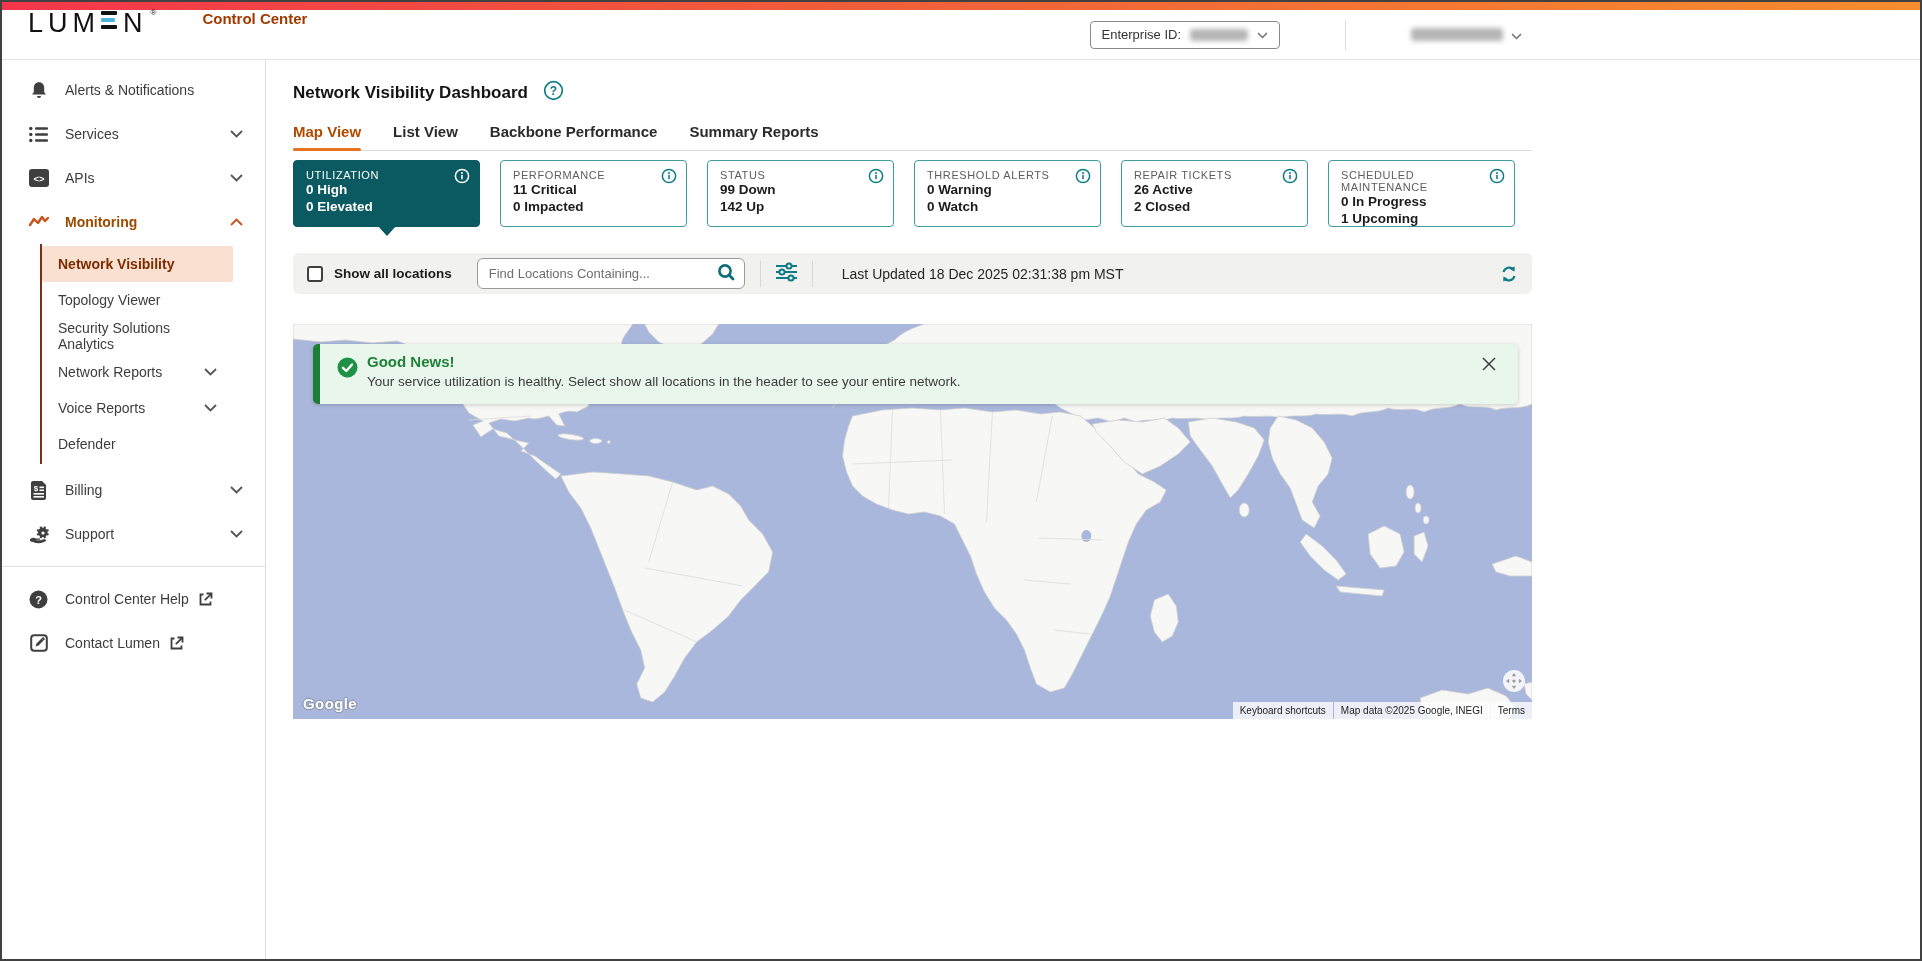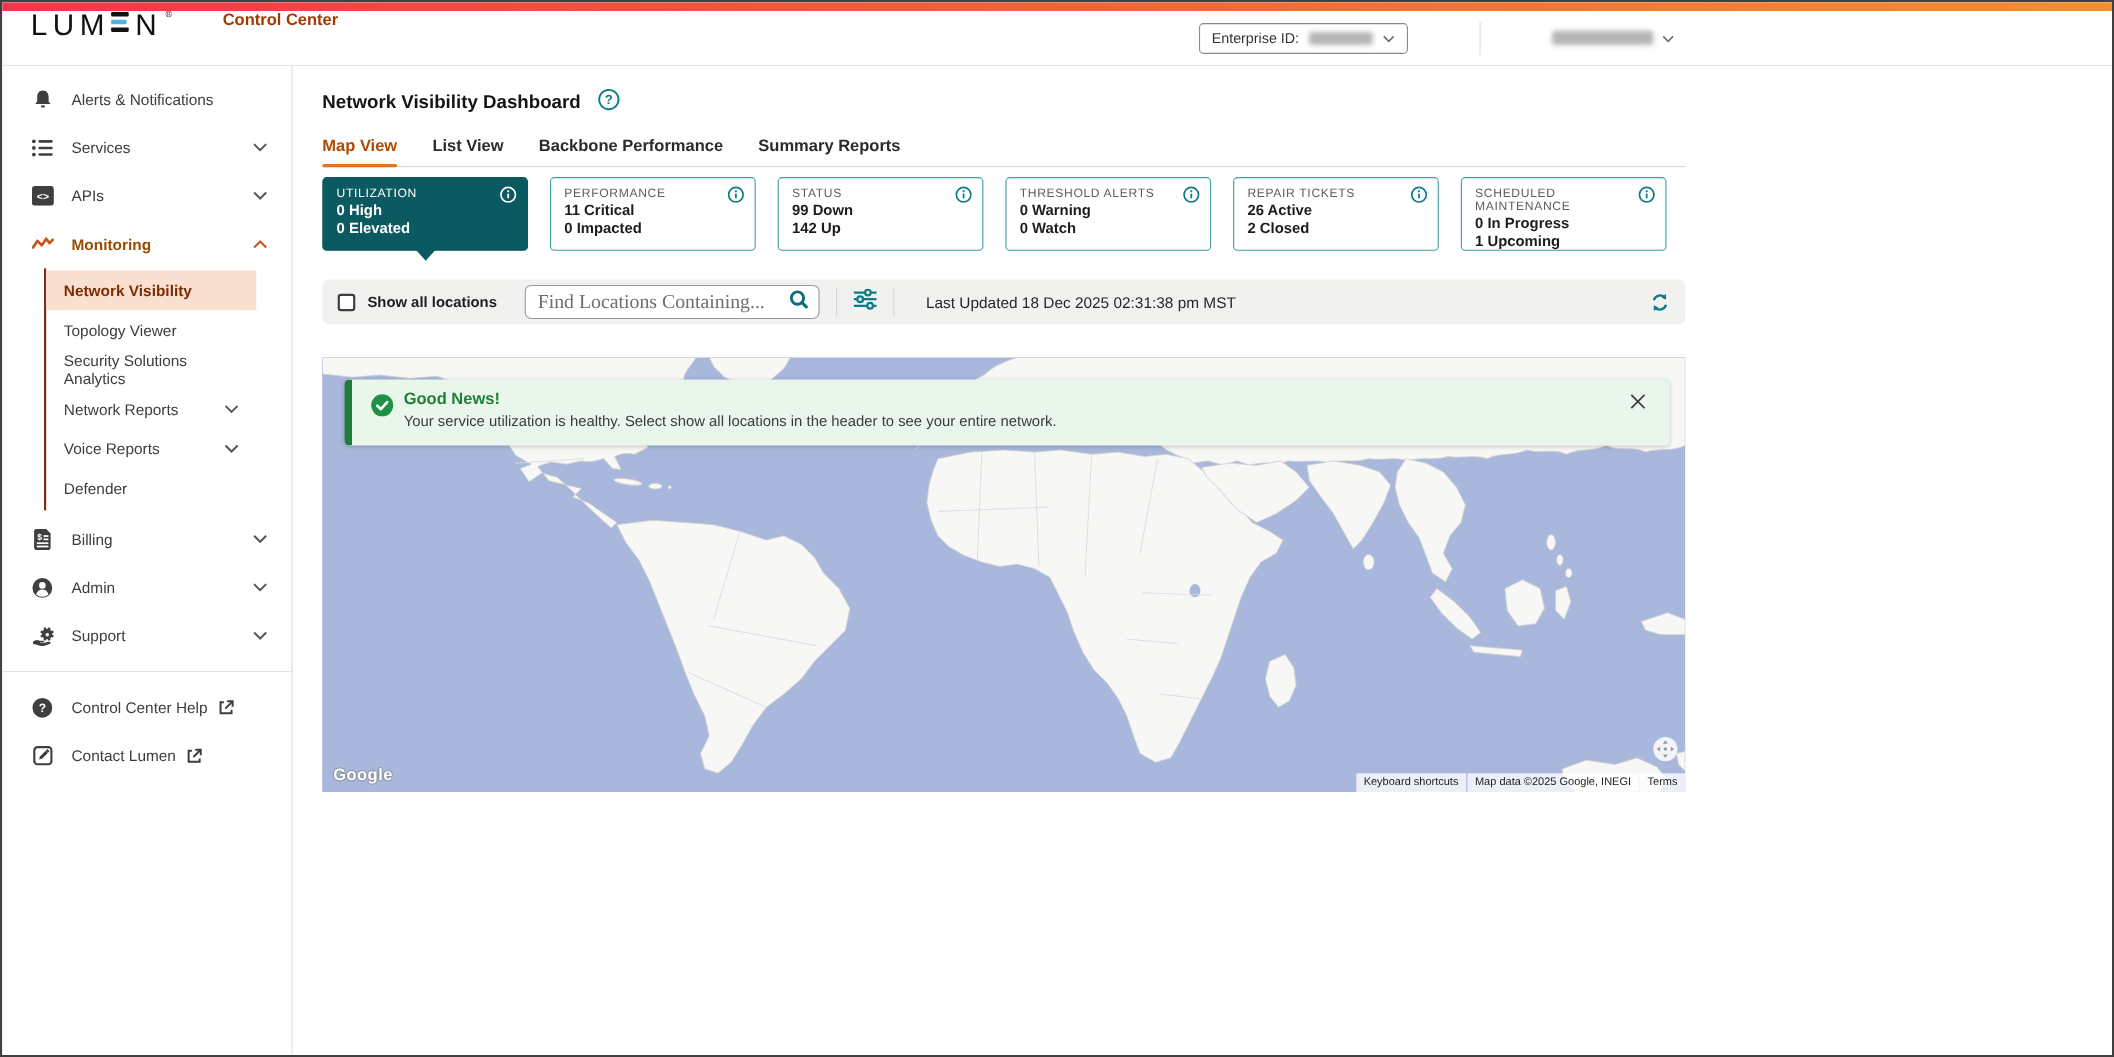--- a/index.html
+++ b/index.html
@@ -60,21 +60,21 @@
   .card.selected{background:#0C5A61;border-color:#0C5A61;}
   .card.selected .card-label,.card.selected .card-line{color:#fff;}
   .card.selected .info-ic{color:#fff;}
   .card.selected::after{content:"";position:absolute;left:50%;bottom:-10px;margin-left:-10px;
     border-left:10px solid transparent;border-right:10px solid transparent;border-top:11px solid #0C5A61;}
   
   .filterbar{margin-top:26px;width:1239px;height:41px;background:#F1F1EF;border-radius:6px;display:flex;align-items:center;padding:0 14px;}
   .checkbox{width:16px;height:16px;border:2px solid #3f3f3f;border-radius:3px;background:#fff;cursor:pointer;flex:0 0 auto;}
   .cb-label{margin-left:11px;font-size:13.5px;font-weight:700;color:#1c1c1c;}
   .searchbox{margin-left:25px;width:268px;height:31px;background:#fff;border:1px solid #9a9a9a;border-radius:6px;display:flex;align-items:center;padding:0 9px;}
-  .searchbox input{border:none;outline:none;flex:1;font-size:18px;font-family:Liberation Serif, serif;color:#0f766e;background:transparent;}
+  .searchbox input{border:none;outline:none;flex:1;font-size:13px;font-family:Liberation Sans, sans-serif;color:#0f766e;background:transparent;}
   .searchbox input::placeholder{color:#6e6e6e;}
   .vsep{width:1px;height:26px;background:#d8d8d8;margin:0 15px;}
   .last-updated{font-size:14px;color:#262626;margin-left:14px;}
   .refresh-btn{margin-left:auto;display:flex;cursor:pointer;}
   
   .map{position:relative;margin-top:30px;width:1239px;height:395px;background:#A9B7DC;overflow:hidden;}
   .map svg.world{position:absolute;inset:0;}
   .google-logo{position:absolute;left:10px;bottom:7px;font-size:15px;font-weight:700;letter-spacing:.4px;color:#fff;
     text-shadow:-1px 0 1px #8a93a8,1px 0 1px #8a93a8,0 -1px 1px #8a93a8,0 1px 1px #8a93a8;}
   .attribution{position:absolute;right:0;bottom:0;display:flex;font-size:10px;color:#1b1b1b;}
@@ -218,35 +218,20 @@
         <svg width="17" height="19" viewBox="0 0 17 19">
             <path d="M1,2 a2,2 0 0 1 2,-2 h9 l4,4 v13 a2,2 0 0 1 -2,2 h-11 a2,2 0 0 1 -2,-2 Z" fill="#3f3f3f"></path>
             <text x="6" y="9.5" text-anchor="middle" font-size="8" font-weight="bold" fill="#fff" font-family="Liberation Sans,sans-serif">$</text>
             <rect x="9.5" y="5.5" width="4.5" height="1.6" fill="#fff"></rect>
             <rect x="9.5" y="8.5" width="4.5" height="1.6" fill="#fff"></rect>
             <rect x="3.5" y="12" width="10.5" height="1.6" fill="#fff"></rect>
             <rect x="3.5" y="15" width="10.5" height="1.6" fill="#fff"></rect>
           </svg>
       </span>
       <span class="nav-label">Billing</span>
-      <span class="chev">
-        <svg width="13" height="8" viewBox="0 0 13 8">
-            <polyline points="1,1 6.5,6.5 12,1" fill="none" stroke="#555" stroke-width="1.8"></polyline>
-          </svg>
-      </span>
-    </div>
-    <div class="nav-item">
-      <span class="nav-icon">
-        <svg width="19" height="19" viewBox="0 0 19 19">
-            <circle cx="9.5" cy="9.5" r="9" fill="#3f3f3f"></circle>
-            <circle cx="9.5" cy="7.2" r="3" fill="#fff"></circle>
-            <path d="M3.8,15.5 C5,12.2 7,11 9.5,11 C12,11 14,12.2 15.2,15.5 A9,9 0 0 1 3.8,15.5 Z" fill="#fff"></path>
-          </svg>
-      </span>
-      <span class="nav-label">Admin</span>
       <span class="chev">
         <svg width="13" height="8" viewBox="0 0 13 8">
             <polyline points="1,1 6.5,6.5 12,1" fill="none" stroke="#555" stroke-width="1.8"></polyline>
           </svg>
       </span>
     </div>
     <div class="nav-item">
       <span class="nav-icon">
         <svg width="20" height="19" viewBox="0 0 20 19">
             <g fill="#3f3f3f">

